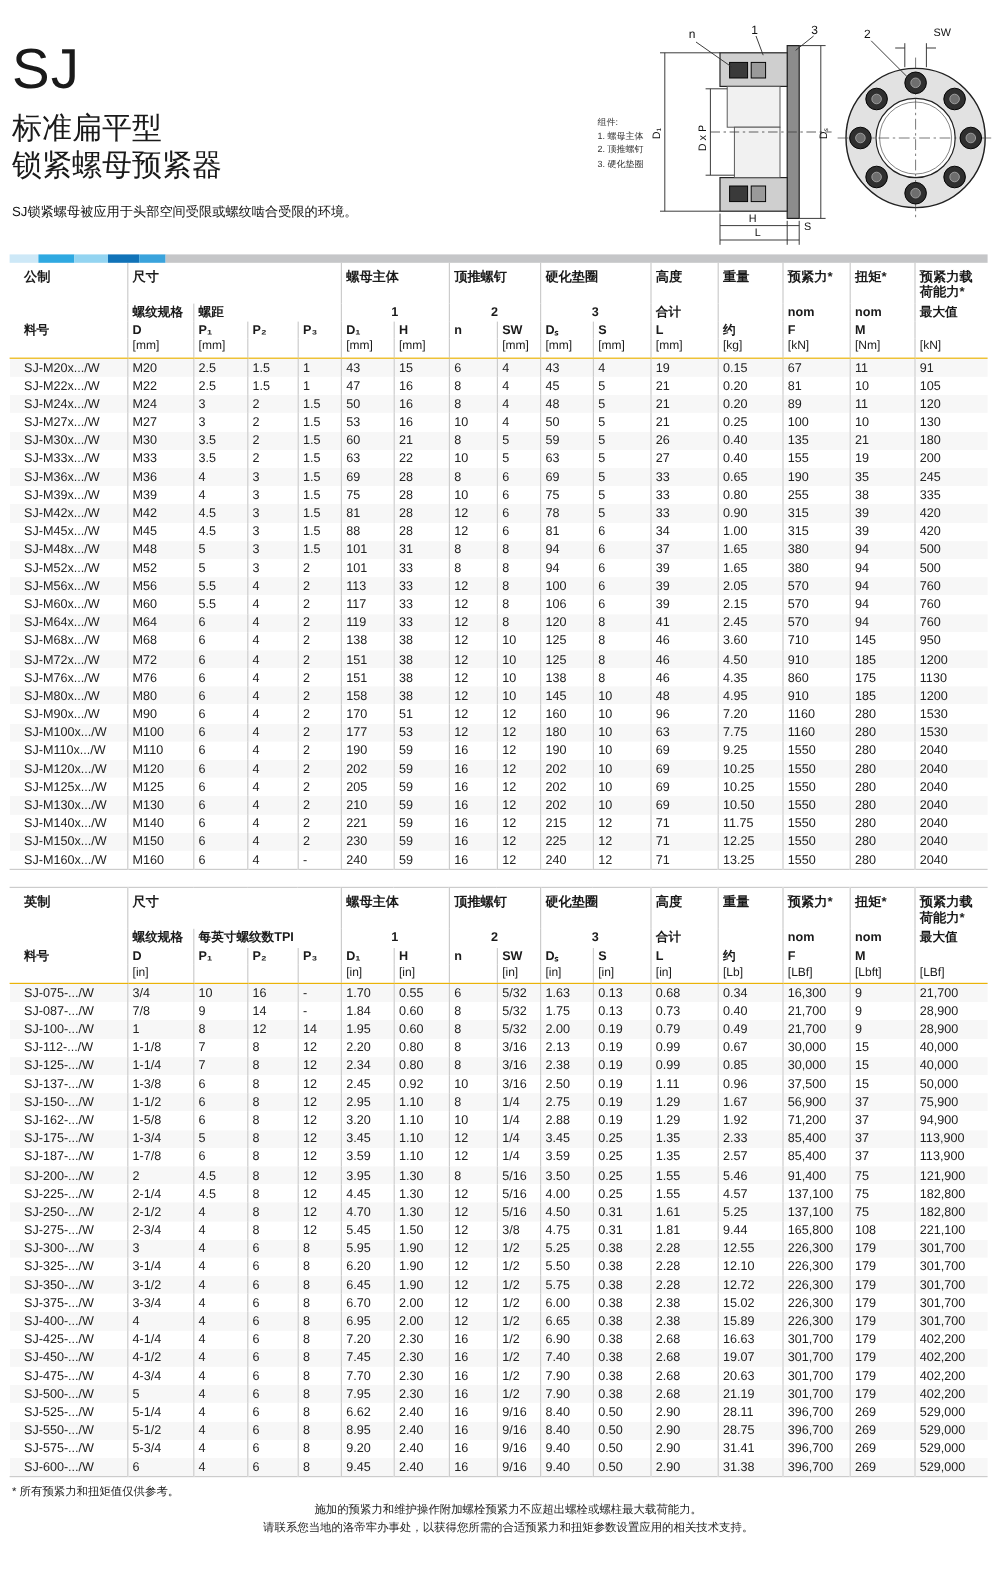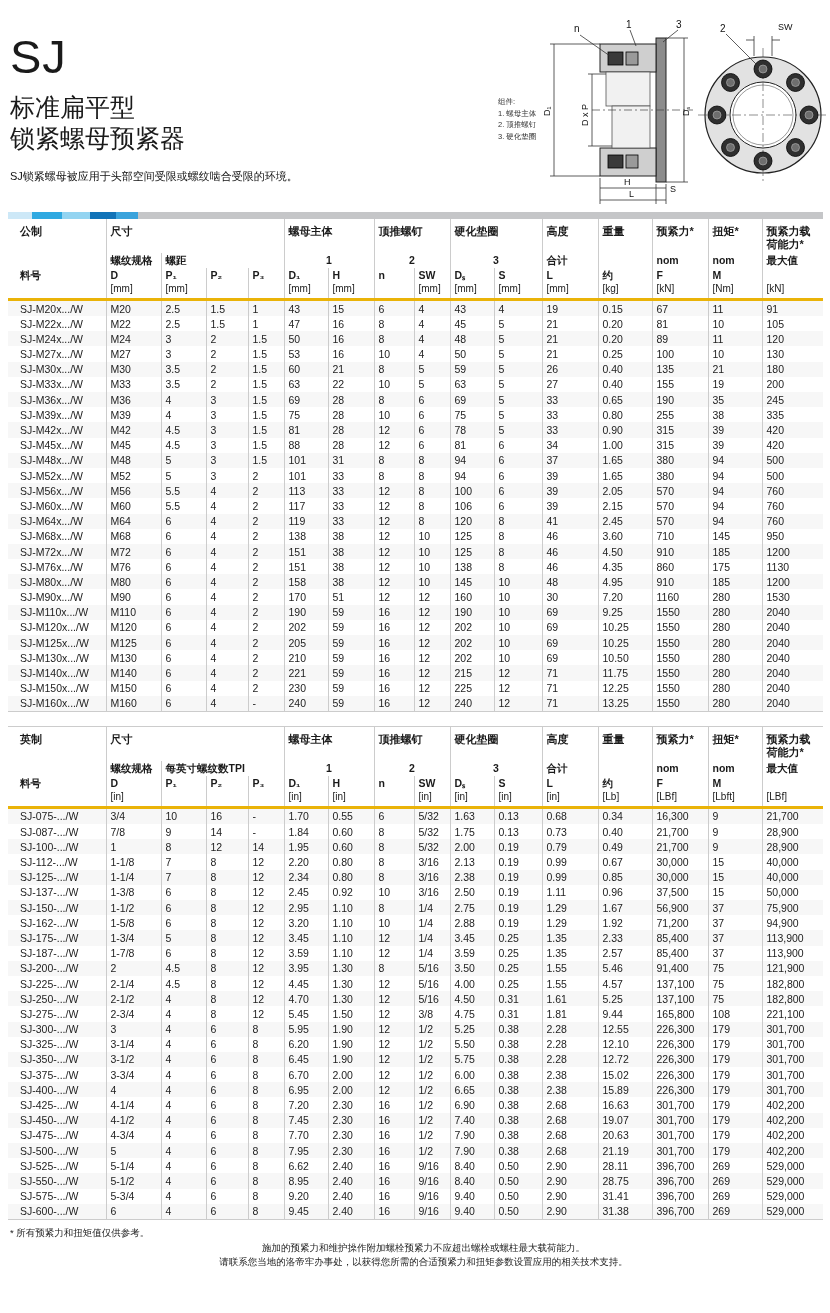--- a/index.html
+++ b/index.html
@@ -27,21 +27,21 @@
   .grad-bar span { display:block; height:7px; }
   .grad-fill { flex:1; }
 
   table { border-collapse:collapse; table-layout:fixed; width:815px; font-size:10.5px; border-bottom:1px solid #ccc; }
   td { overflow:hidden; }
   td + td { border-left:1px solid #ccc; }
   thead td { font-weight:bold; text-align:left; vertical-align:bottom; padding:1px 4px; line-height:1.15; }
   tr.h-group td { padding-top:6px; padding-bottom:3px; font-size:11px; vertical-align:top; }
   tr.h-sub td { padding-bottom:2px; font-size:10.5px; white-space:nowrap; }
   tr.h-col td { font-size:10.5px; }
-  tr.h-unit td { font-weight:normal; font-size:10px; padding-bottom:3px; border-bottom:3px solid #eab308; }
+  tr.h-unit td { font-weight:normal; font-size:10px; padding-bottom:3px; border-bottom:1px solid #eab308; }
   td.ctr { text-align:center; }
   td.first { padding-left:12px; }
   td.wrap { white-space:normal; }
   tbody td { padding:1.6px 4px; white-space:nowrap; color:#222; }
   tbody td.pn { padding-left:12px; }
   tbody tr:nth-child(odd) { background:#f7f7f7; }
   .table-gap { height:14px; }
   .imp-table { border-top:1px solid #ccc; }
 
   
@@ -599,22 +599,40 @@
             <td>M90</td>
             <td>6</td>
             <td>4</td>
             <td>2</td>
             <td>170</td>
             <td>51</td>
             <td>12</td>
             <td>12</td>
             <td>160</td>
             <td>10</td>
-            <td>30</td>
+            <td>96</td>
             <td>7.20</td>
+            <td>1160</td>
+            <td>280</td>
+            <td>1530</td>
+          </tr>
+          <tr>
+            <td class="pn">SJ-M100x.../W</td>
+            <td>M100</td>
+            <td>6</td>
+            <td>4</td>
+            <td>2</td>
+            <td>177</td>
+            <td>53</td>
+            <td>12</td>
+            <td>12</td>
+            <td>180</td>
+            <td>10</td>
+            <td>63</td>
+            <td>7.75</td>
             <td>1160</td>
             <td>280</td>
             <td>1530</td>
           </tr>
           <tr>
             <td class="pn">SJ-M110x.../W</td>
             <td>M110</td>
             <td>6</td>
             <td>4</td>
             <td>2</td>

